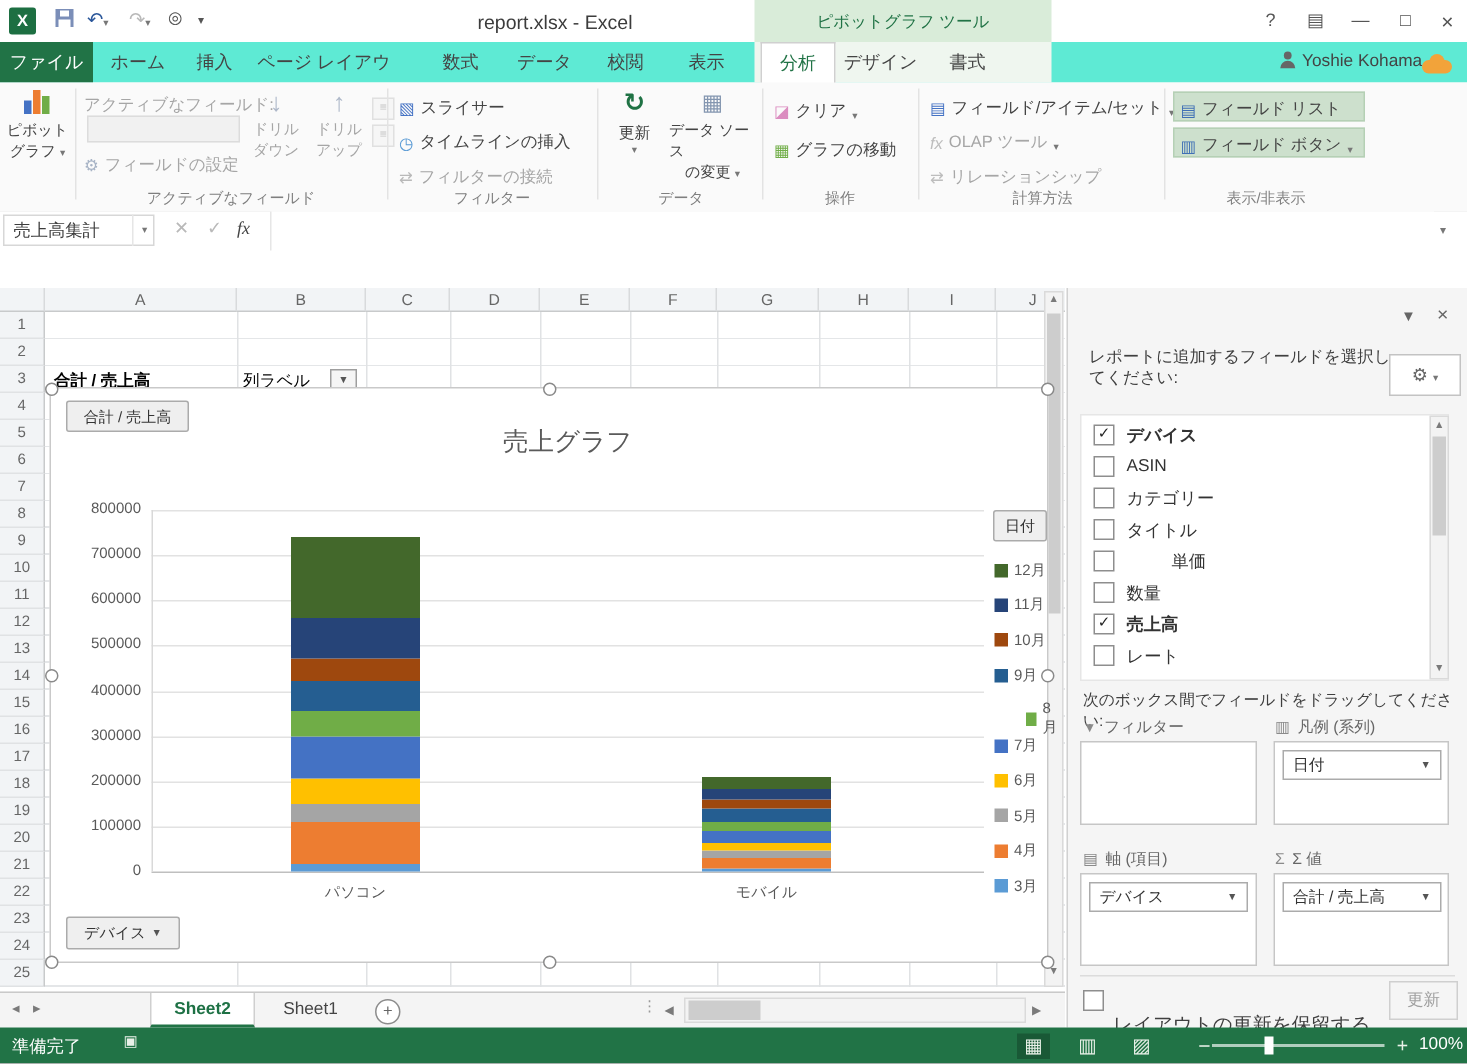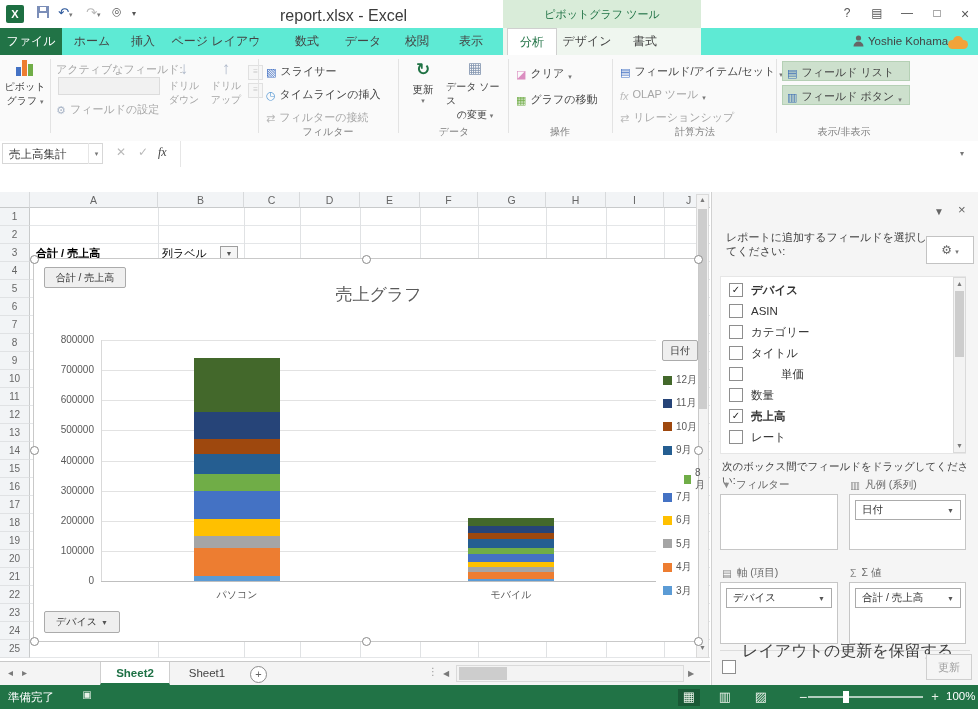--- a/index.html
+++ b/index.html
@@ -1,21 +1,21 @@
 <!DOCTYPE html>
 <html><head>
 <meta charset="utf-8">
 <style>
   html,body{margin:0;padding:0;background:#888;}
   #app{position:relative;width:978px;height:709px;background:#FFFFFF;overflow:hidden;
        font-family:"Liberation Sans","DejaVu Sans",sans-serif;font-size:11px;color:#3C3C3C;}
   
   #titlebar{position:absolute;left:0;top:0;width:978px;height:28px;background:#FFFFFF;}
   .ctxblock-top{position:absolute;left:503px;top:0;width:198px;height:28px;background:#D9ECD9;}
-  .wintitle{position:absolute;left:280px;top:7px;width:180px;text-align:left;font-size:16px;color:#3C3C3C;}
+  .wintitle{position:absolute;left:280px;top:7px;width:180px;text-align:center;font-size:13px;color:#3C3C3C;}
   .ctxtitle{position:absolute;left:503px;top:7px;width:198px;text-align:center;font-size:11px;color:#217346;}
   .qicon{position:absolute;top:5px;font-size:13px;color:#555;}
   .winctl{position:absolute;top:6px;font-size:12px;color:#555;text-align:center;width:22px;}
   .xlogo{position:absolute;left:6px;top:5px;width:18px;height:18px;background:#1D6F42;color:#fff;
          font-weight:bold;font-size:11px;text-align:center;line-height:18px;border-radius:2px;}
   .ddsm{font-size:7px;color:#777;}
   
   #tabrow{position:absolute;left:0;top:28px;width:978px;height:27px;background:#5eead4;}
   .ctxblock-tabs{position:absolute;left:503px;top:0;width:198px;height:27px;background:#EFF6EF;}
   .filetab{position:absolute;left:0;top:0;width:62px;height:27px;background:#217346;color:#fff;
@@ -93,21 +93,21 @@
   .fcb{width:12px;height:12px;border:1px solid #8E8E8E;background:#fff;font-size:10px;line-height:11px;text-align:center;color:#222;}
   .bold{font-weight:bold;}
   .dragtxt{position:absolute;left:10px;top:268px;font-size:10.5px;color:#3F3F3F;}
   .qhdr{position:absolute;font-size:10.5px;color:#666;display:flex;gap:5px;align-items:center;}
   .qbox{position:absolute;background:#fff;border:1px solid #C6C6C6;box-sizing:border-box;}
   .chip{position:absolute;width:106px;height:20px;background:#fff;border:1px solid #ABABAB;box-sizing:border-box;
         display:flex;align-items:center;justify-content:space-between;padding:0 6px;font-size:10.5px;color:#333;}
   .chipdd{font-size:7px;color:#555;}
   .pdivider{position:absolute;left:8px;top:458px;width:250px;height:1px;background:#DCDCDC;}
   .defercb{position:absolute;left:10px;top:468px;width:12px;height:12px;border:1px solid #8E8E8E;background:#fff;}
-  .deferlab{position:absolute;left:30px;top:449px;font-size:16px;color:#3F3F3F;}
+  .deferlab{position:absolute;left:30px;top:482px;font-size:13px;color:#3F3F3F;}
   .updbtn{position:absolute;left:214px;top:462px;width:44px;height:24px;border:1px solid #CFCFCF;background:#F5F5F5;
           color:#9F9F9F;text-align:center;line-height:24px;font-size:11px;}
   
   #tabsbar{position:absolute;left:0;top:661px;width:710px;height:24px;background:#F4F4F4;border-top:1px solid #C9C9C9;box-sizing:border-box;}
   .navarr{position:absolute;top:5px;font-size:10px;color:#7A7A7A;}
   .stab{position:absolute;width:70px;height:23px;text-align:center;line-height:23px;font-size:11.5px;color:#444;}
   .stab.active{background:#fff;color:#1E7145;font-weight:bold;border-left:1px solid #CFCFCF;border-right:1px solid #CFCFCF;
                border-bottom:2px solid #217346;box-sizing:border-box;}
   .addsheet{position:absolute;left:250px;top:4px;width:15px;height:15px;border:1px solid #8C8C8C;border-radius:50%;
             color:#666;text-align:center;line-height:14px;font-size:11px;background:#fff;}
@@ -192,20 +192,21 @@
       <span class="dis" style="font-size:10px;">ドリル</span>
       <span class="dis" style="font-size:10px;">ダウン</span>
     </div>
     <div class="bigbtn" style="left:206px;top:4px;width:40px;height:70px;">
       <span style="font-size:17px;color:#AEB8C9;">↑</span>
       <span class="dis" style="font-size:10px;">ドリル</span>
       <span class="dis" style="font-size:10px;">アップ</span>
     </div>
     <div class="minibox" style="left:248px;top:10px;">≡</div>
     <div class="minibox" style="left:248px;top:28px;">≡</div>
+    <div class="glabel" style="left:52px;width:204px;">アクティブなフィールド</div>
     <div class="rdiv" style="left:258px;"></div>
 
     <div class="rrow" style="left:266px;top:6px;">
       <span class="ricon" style="color:#4472C4;">▧</span>
       <span class="rbtn-txt">スライサー</span>
       </div>
     <div class="rrow" style="left:266px;top:29px;">
       <span class="ricon" style="color:#5B9BD5;">◷</span>
       <span class="rbtn-txt">タイムラインの挿入</span>
       </div>

